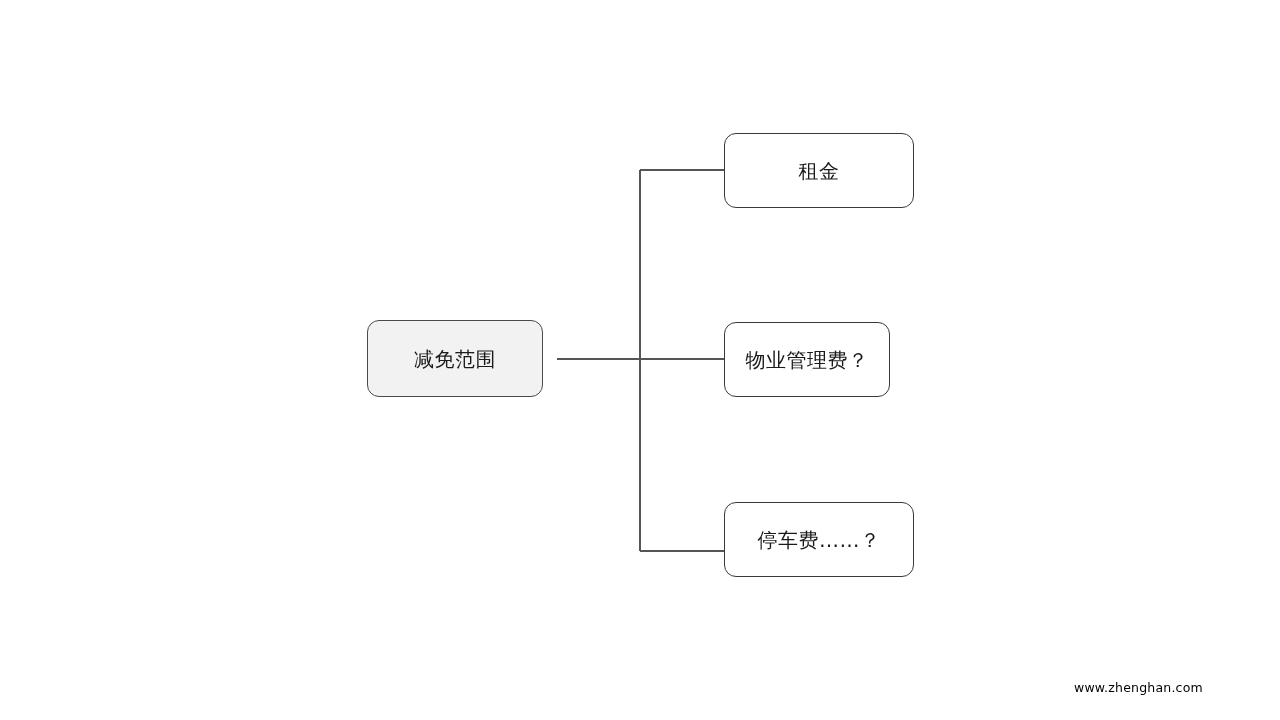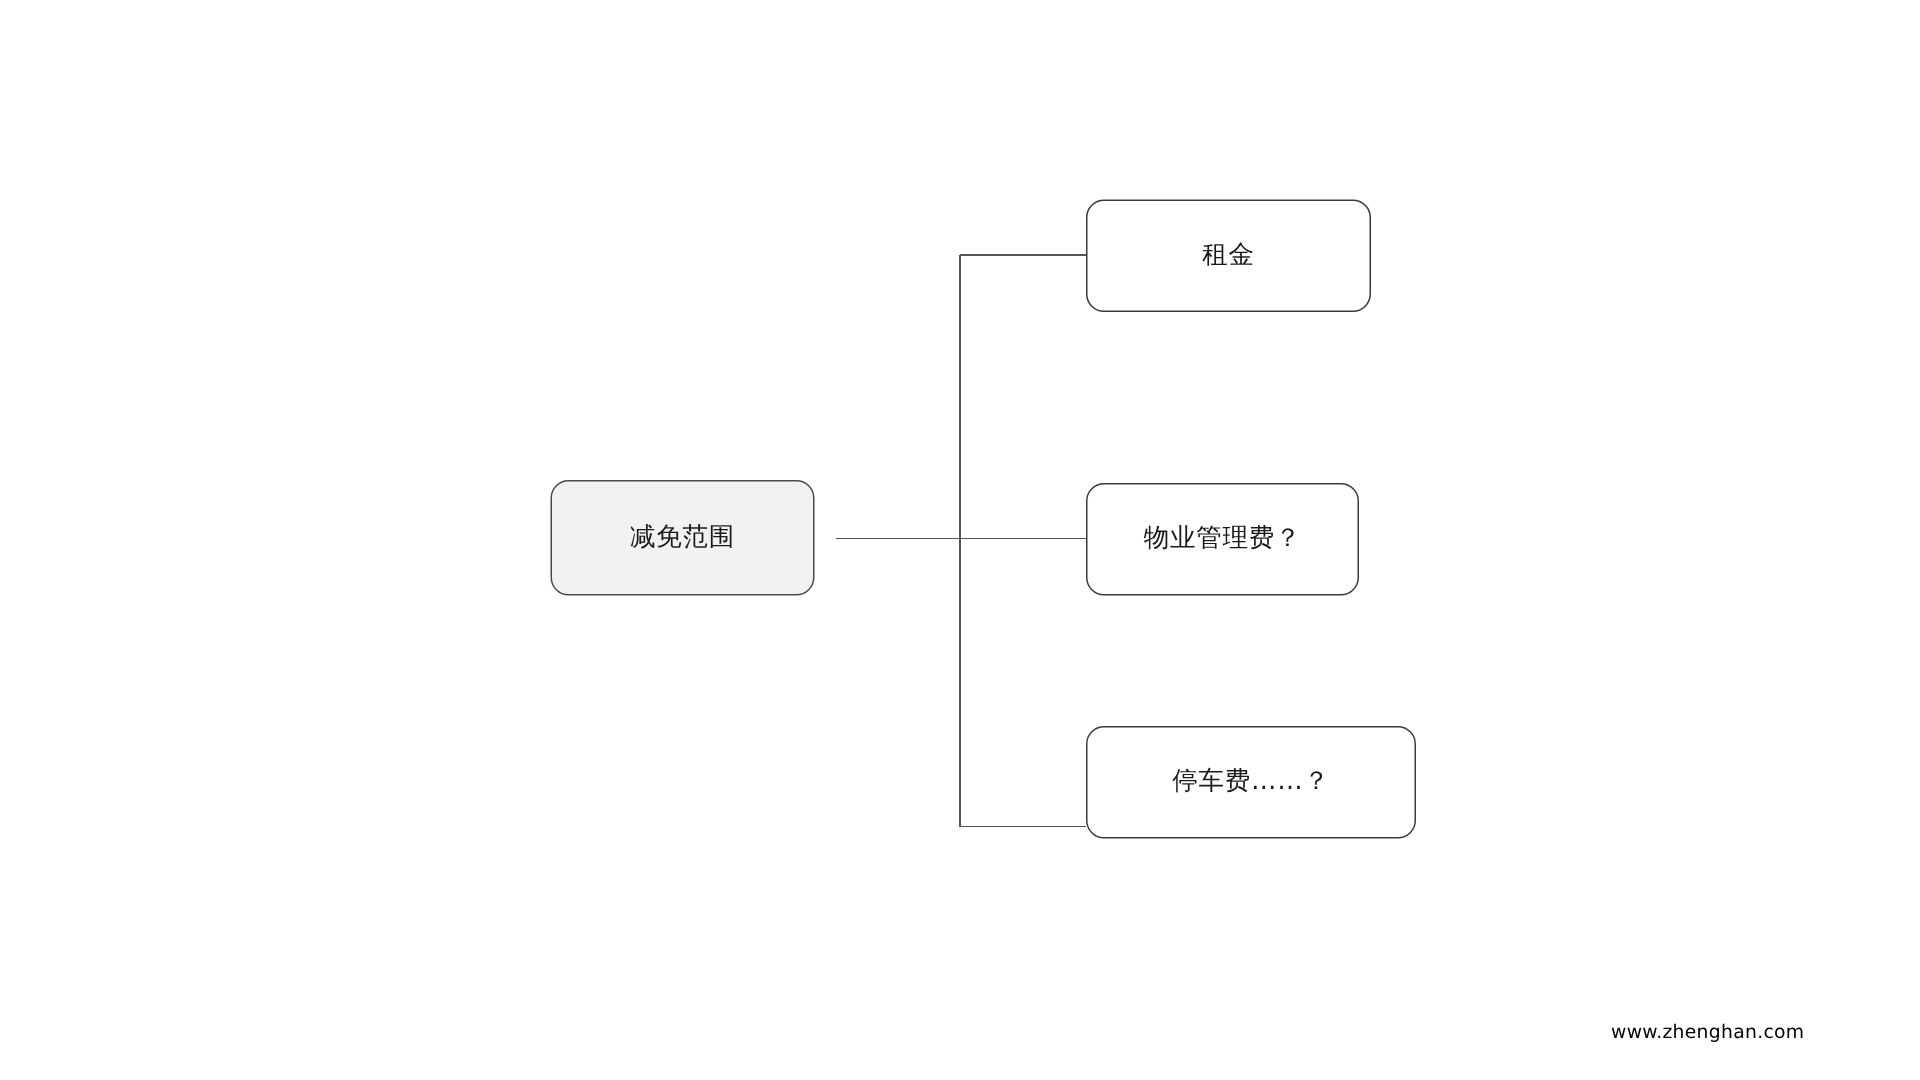--- a/index.html
+++ b/index.html
@@ -29,21 +29,21 @@
   .node {
     position: absolute;
     box-sizing: border-box;
     display: flex;
     align-items: center;
     justify-content: center;
     border: 1px solid #3a3a3a;
     border-radius: 12px;
     background: #ffffff;
     color: #1a1a1a;
-    font-size: 17px;
+    font-size: 20px;
     line-height: 1.3;
     letter-spacing: 0.5px;
     text-align: center;
     white-space: nowrap;
   }
   .node.root {
     background: #f2f2f2;
     border-color: #4a4a4a;
   }
   .node-label {
@@ -57,27 +57,27 @@
   }
   #child-node-0 {
     left: 724px;
     top: 133px;
     width: 190px;
     height: 75px;
   }
   #child-node-1 {
     left: 724px;
     top: 322px;
-    width: 182px;
+    width: 166px;
     height: 75px;
   }
   #child-node-2 {
     left: 724px;
-    top: 484px;
-    width: 220px;
+    top: 502px;
+    width: 190px;
     height: 75px;
   }
   #watermark {
     position: absolute;
     left: 1074px;
     top: 680px;
     font-size: 12.5px;
     color: #000000;
     letter-spacing: 0.2px;
     white-space: nowrap;

